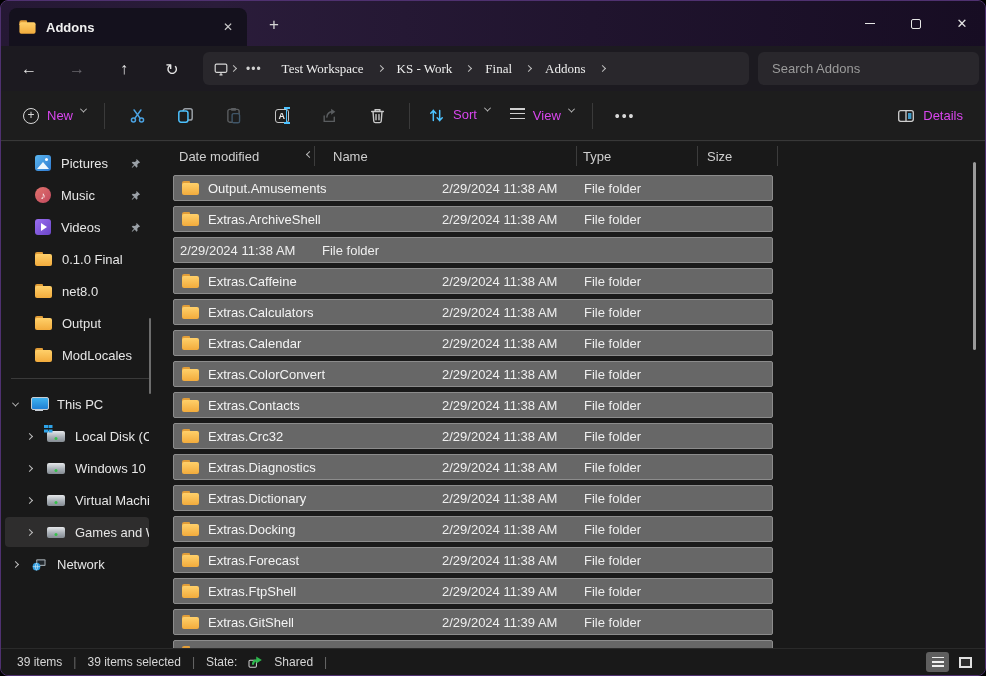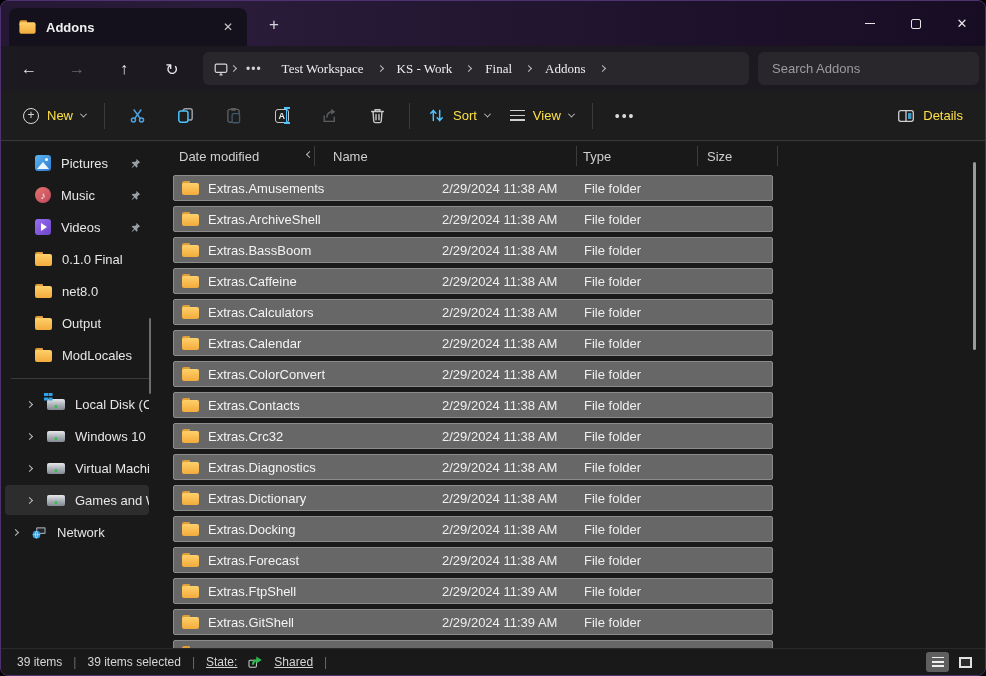--- a/index.html
+++ b/index.html
@@ -37,21 +37,21 @@
   .chv.u{ transform:rotate(135deg); }
   .dots{ color:#d0d0d0; letter-spacing:1px; padding:0 8px; font-size:12px; }
   .searchbar{ position:absolute; left:757px; right:6px; top:6px; height:33px; background:#29272c; border-radius:6px; }
   .searchbar input{ width:100%; height:100%; background:transparent; border:none; outline:none;
     color:#e8e8e8; font-family:"Liberation Sans", sans-serif; font-size:13px; padding:0 14px; }
   .searchbar input::placeholder{ color:#9b9b9b; }
 
   
   .toolbar{ position:absolute; top:90px; left:0; right:0; height:50px; background:#1d1d1d;
     border-bottom:1px solid #383838; display:flex; align-items:center; padding:0 12px; }
-  .tbtn{ display:flex; align-items:center; gap:8px; padding:6px 10px; border-radius:4px; color:#fde047; }
+  .tbtn{ display:flex; align-items:flex-start; gap:8px; padding:6px 10px; border-radius:4px; color:#d946ef; }
   .tico{ width:32px; height:32px; display:flex; align-items:center; justify-content:center; border-radius:4px; margin:0 8px; }
   .tico.disabled{ opacity:.55; }
   .tsep{ width:1px; height:26px; background:#3a3a3a; margin:0 8px; }
   .plus-circ{ width:16px; height:16px; border:1.3px solid #d8d8d8; border-radius:50%; display:flex;
     align-items:center; justify-content:center; font-size:12px; color:#d8d8d8; }
   .plus-circ::before{ content:"+"; margin-top:-1px; }
   .hamb{ width:15px; height:11px; background:repeating-linear-gradient(#d0d0d0 0 1.5px, transparent 1.5px 4.75px); }
   .more-dots{ color:#d8d8d8; font-size:14px; letter-spacing:2px; padding:0 14px; }
   .spacer{ flex:1; }
   .rn-box{ width:14px; height:14px; border:1.4px solid #c4c4c4; border-radius:3px; display:flex;
@@ -113,21 +113,21 @@
   .c-name .ic-folder{ flex:0 0 auto; }
   .c-date{ width:142px; padding-left:6px; color:#efefef; }
   .c-type{ width:121px; padding-left:6px; color:#efefef; }
   .c-size{ flex:1; }
   .mn-scroll{ position:absolute; right:9px; top:20px; width:3px; height:188px; background:#9a9a9a; border-radius:2px; }
 
   
   .statusbar{ position:absolute; left:0; right:0; bottom:0; height:27px; background:#191919;
     border-top:1px solid #2a2a2a; display:flex; align-items:center; padding:0 8px 0 16px; gap:11px; font-size:12px; color:#d6d6d6; }
   .ssep{ color:#6a6a6a; }
-  .state-wrap{ display:flex; align-items:center; gap:11px;text-decoration:underline; }
+  .state-wrap{ display:flex; align-items:center; gap:11px; }
   .vbtns{ margin-left:auto; display:flex; gap:5px; }
   .vbtn{ width:23px; height:20px; border-radius:3px; display:flex; align-items:center; justify-content:center; }
   .vbtn.active{ background:#5f5f5f; }
   .vb-list{ width:12px; height:10px; background:repeating-linear-gradient(#f0f0f0 0 1.5px, transparent 1.5px 4.2px); }
   .vb-large{ width:13px; height:11px; border:2.2px solid #e0e0e0; background:#2a2a2a; }
 
   svg{ display:block; }
 </style>
 </head>
 <body>
@@ -331,20 +331,27 @@
         <span class="sico ic-folder"></span>
         <span class="slabel">Output</span>
       </div>
       <div class="sitem" style="padding-left:30px">
         <span class="sico ic-folder"></span>
         <span class="slabel">ModLocales</span>
       </div>
 
       <div class="sdivider"></div>
 
+      <div class="sitem">
+        <span class="sp-chev">
+            <span class="chv d"></span>
+          </span>
+        <span class="sico ic-pc" style="margin-left:8px"></span>
+        <span class="slabel">This PC</span>
+      </div>
       <div class="sitem lvl1">
         <span class="indent"></span>
         <span class="sp-chev">
             <span class="chv r"></span>
           </span>
         <span class="sico ic-drv os" style="margin-left:10px"></span>
         <span class="slabel">Local Disk (C:)</span>
       </div>
       <div class="sitem lvl1">
         <span class="indent"></span>
@@ -395,42 +402,38 @@
         <div class="hcell h-name">Name</div>
         <div class="hcell h-type">Type</div>
         <div class="hcell h-size">Size</div>
       </div>
 
       <div class="rows">
 
           <div class="frow">
             <div class="c-name">
               <span class="ic-folder"></span>
-              <span>Extras.Amusements</span>
+              <span>Output.Amusements</span>
             </div>
             <div class="c-date">2/29/2024 11:38 AM</div>
             <div class="c-type">File folder</div>
             <div class="c-size"></div>
           </div>
 
           <div class="frow">
             <div class="c-name">
               <span class="ic-folder"></span>
               <span>Extras.ArchiveShell</span>
             </div>
             <div class="c-date">2/29/2024 11:38 AM</div>
             <div class="c-type">File folder</div>
             <div class="c-size"></div>
           </div>
 
           <div class="frow">
-            <div class="c-name">
-              <span class="ic-folder"></span>
-              <span>Extras.BassBoom</span>
-            </div>
             <div class="c-date">2/29/2024 11:38 AM</div>
             <div class="c-type">File folder</div>
             <div class="c-size"></div>
           </div>
 
           <div class="frow">
             <div class="c-name">
               <span class="ic-folder"></span>
               <span>Extras.Caffeine</span>
             </div>

